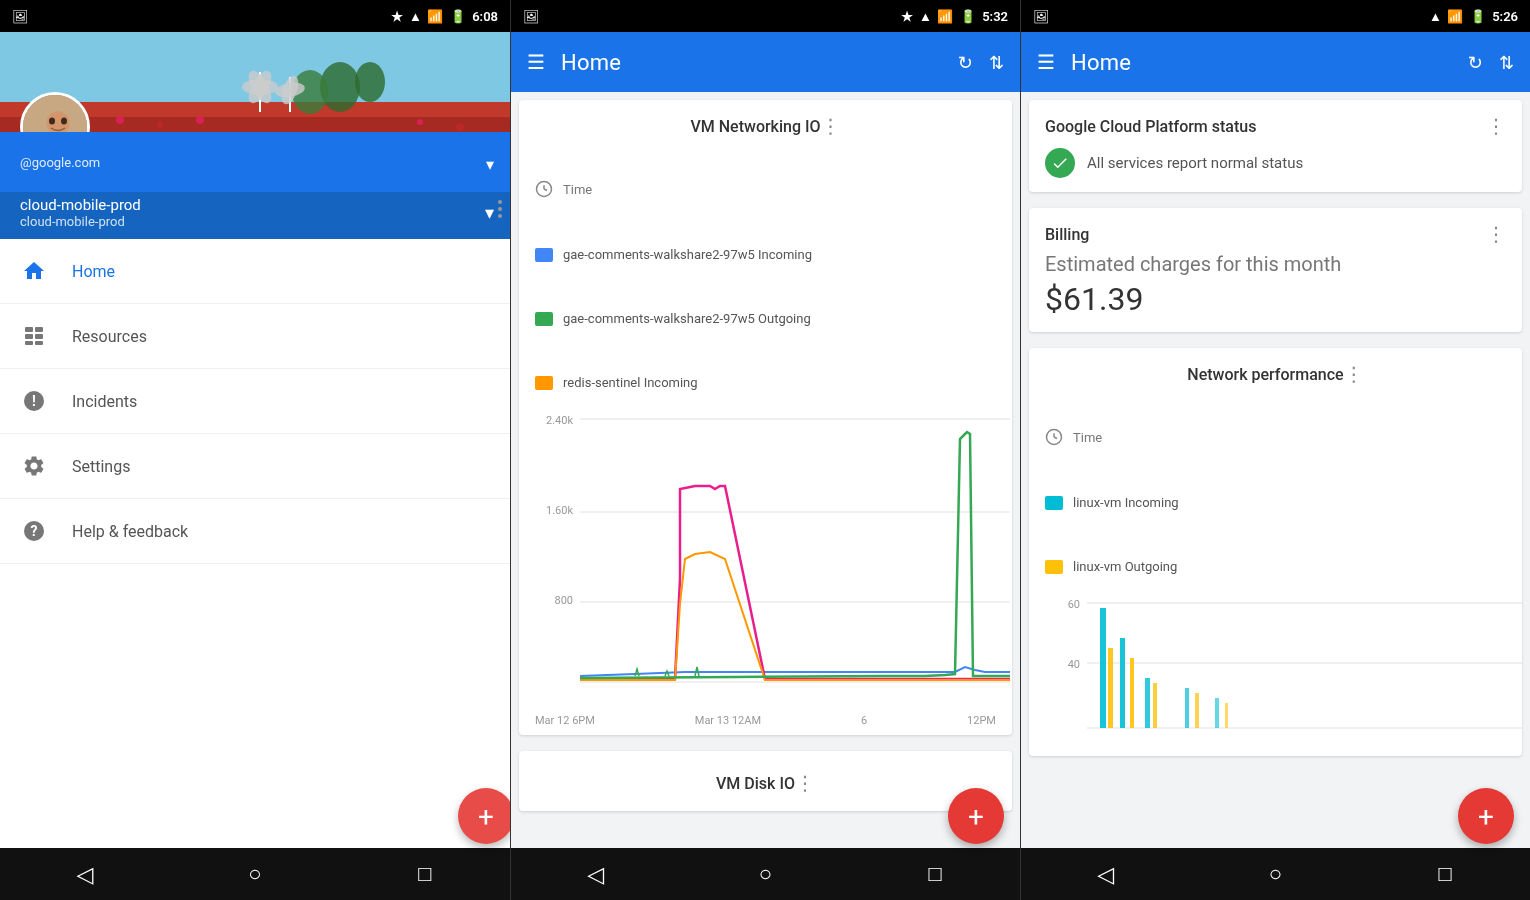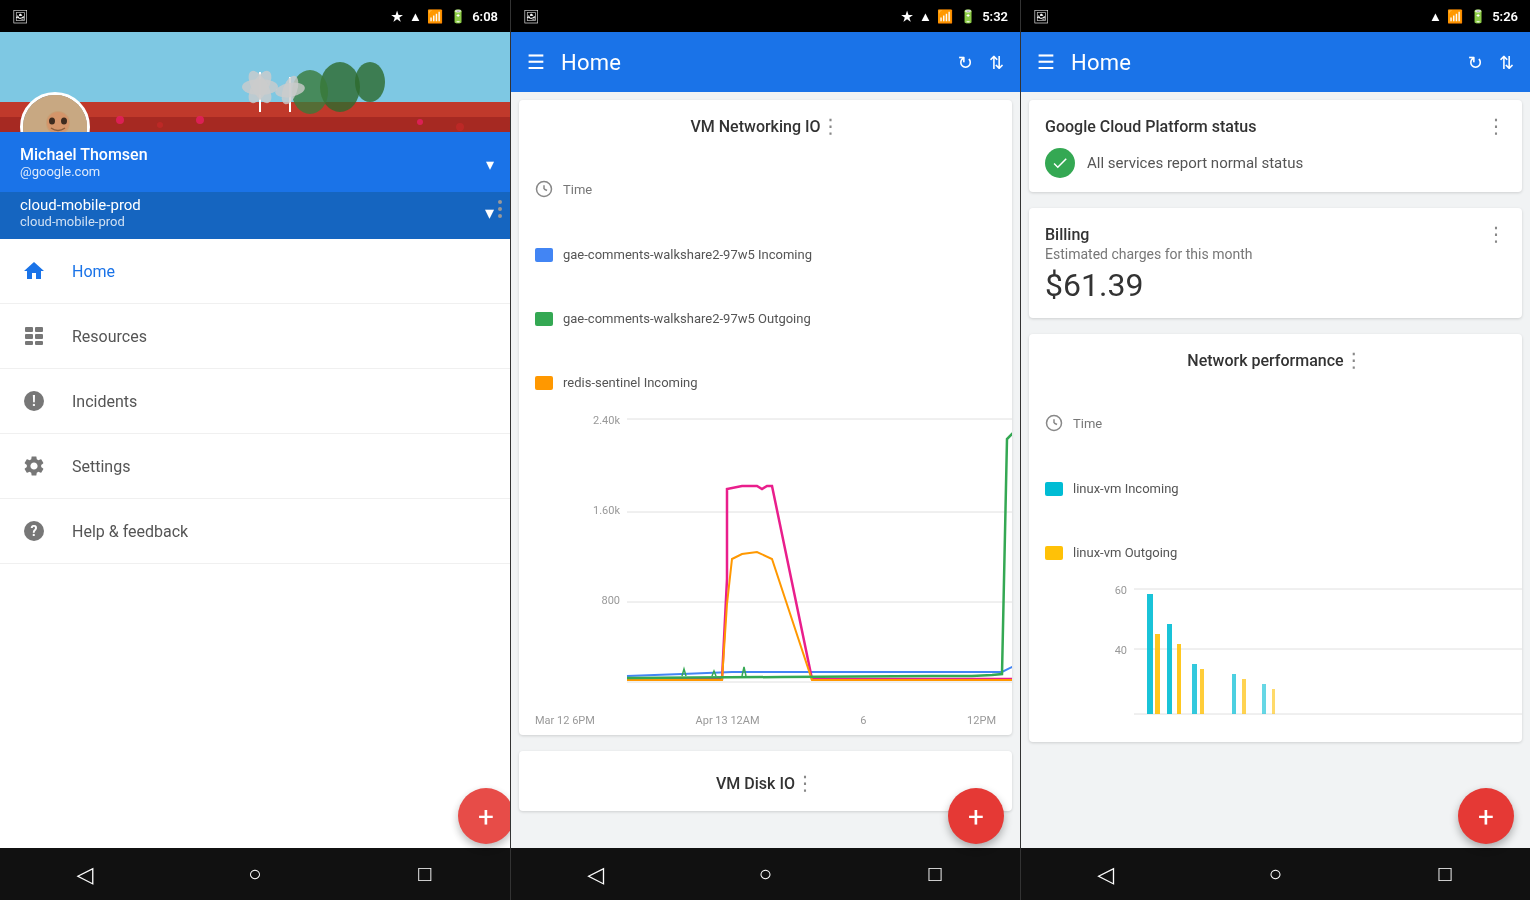--- a/index.html
+++ b/index.html
@@ -310,21 +310,20 @@
       padding: 2px 0;
       font-size: 13px;
       color: #777;
       margin-top: 26px;
     }
 
     
     .chart-area {
       padding: 4px 16px 4px;
       position: relative;
-      margin-left: 47px;
     }
 
     .chart-x-labels {
       display: flex;
       justify-content: space-between;
       padding: 2px 16px 8px;
       font-size: 11px;
       color: #999;
     }
 
@@ -359,22 +358,23 @@
       color: #555;
     }
 
     .billing-amount {
       font-size: 32px;
       font-weight: 400;
       color: #333;
       margin-top: 4px;
     }
     .billing-label {
-      font-size: 14px;
+      font-size: 20px;
       color: #777;
+      margin-top: 6px;
     }
   </style>
 </head>
 <body>
 
 <div class="panel">
 
   <div class="status-bar">
     <div class="status-bar-left">
       <span class="status-icon">🖼</span>
@@ -430,21 +430,20 @@
 
           <ellipse cx="29" cy="26" rx="3" ry="3.5" fill="#3d2b1f"></ellipse>
           <ellipse cx="41" cy="26" rx="3" ry="3.5" fill="#3d2b1f"></ellipse>
 
           <path d="M28 33 Q35 38 42 33" stroke="#8b5e3c" stroke-width="1.5" fill="none"></path>
         </svg>
       </div>
     </div>
 
     <div class="profile-info">
-      <span class="profile-name">Michael Thomsen</span>
       <span class="profile-email">@google.com</span>
       <span class="profile-dropdown-arrow">▾</span>
     </div>
   </div>
 
   <div class="account-section">
     <div>
       <div class="account-name">cloud-mobile-prod</div>
       <div class="account-sub">cloud-mobile-prod</div>
     </div>
@@ -597,21 +596,21 @@
           <polyline points="45,274 200,273 350,272 390,272 410,271 420,270 425,35 430,30 432,28 435,30 438,272 450,272 475,272" fill="none" stroke="#34a853" stroke-width="2.5"></polyline>
 
           <polyline points="100,272 102,265 104,272" fill="none" stroke="#34a853" stroke-width="1.5"></polyline>
           <polyline points="130,272 132,267 134,272" fill="none" stroke="#34a853" stroke-width="1.5"></polyline>
           <polyline points="160,272 162,263 164,272" fill="none" stroke="#34a853" stroke-width="1.5"></polyline>
         </svg>
       </div>
 
       <div class="chart-x-labels">
         <span>Mar 12 6PM</span>
-        <span>Apr 13 12AM</span>
+        <span>Mar 13 12AM</span>
         <span>6</span>
         <span>12PM</span>
       </div>
     </div>
 
     <div class="card" style="height:60px; display:flex; align-items:center;">
       <div class="card-header" style="flex:1;">
         <span class="card-title">VM Disk IO</span>
         <span class="card-menu-icon">⋮</span>
       </div>

